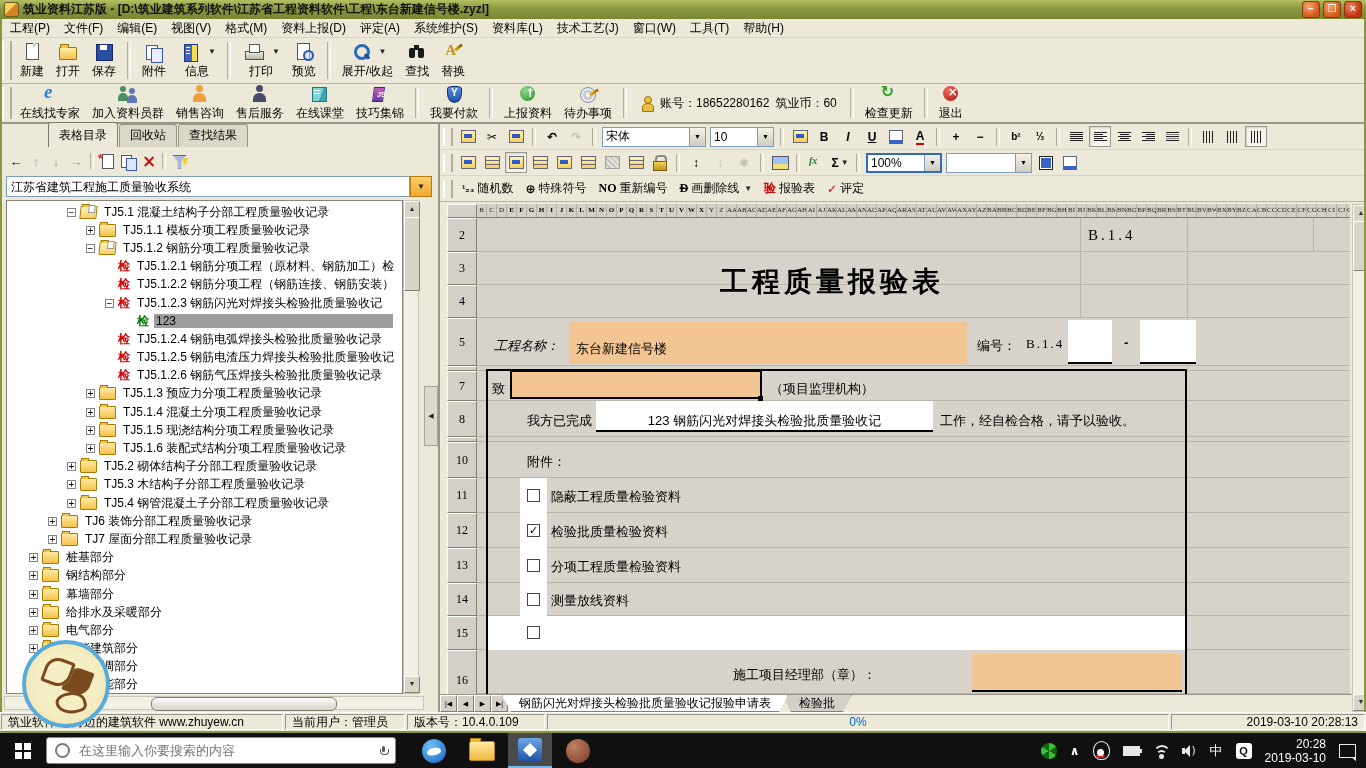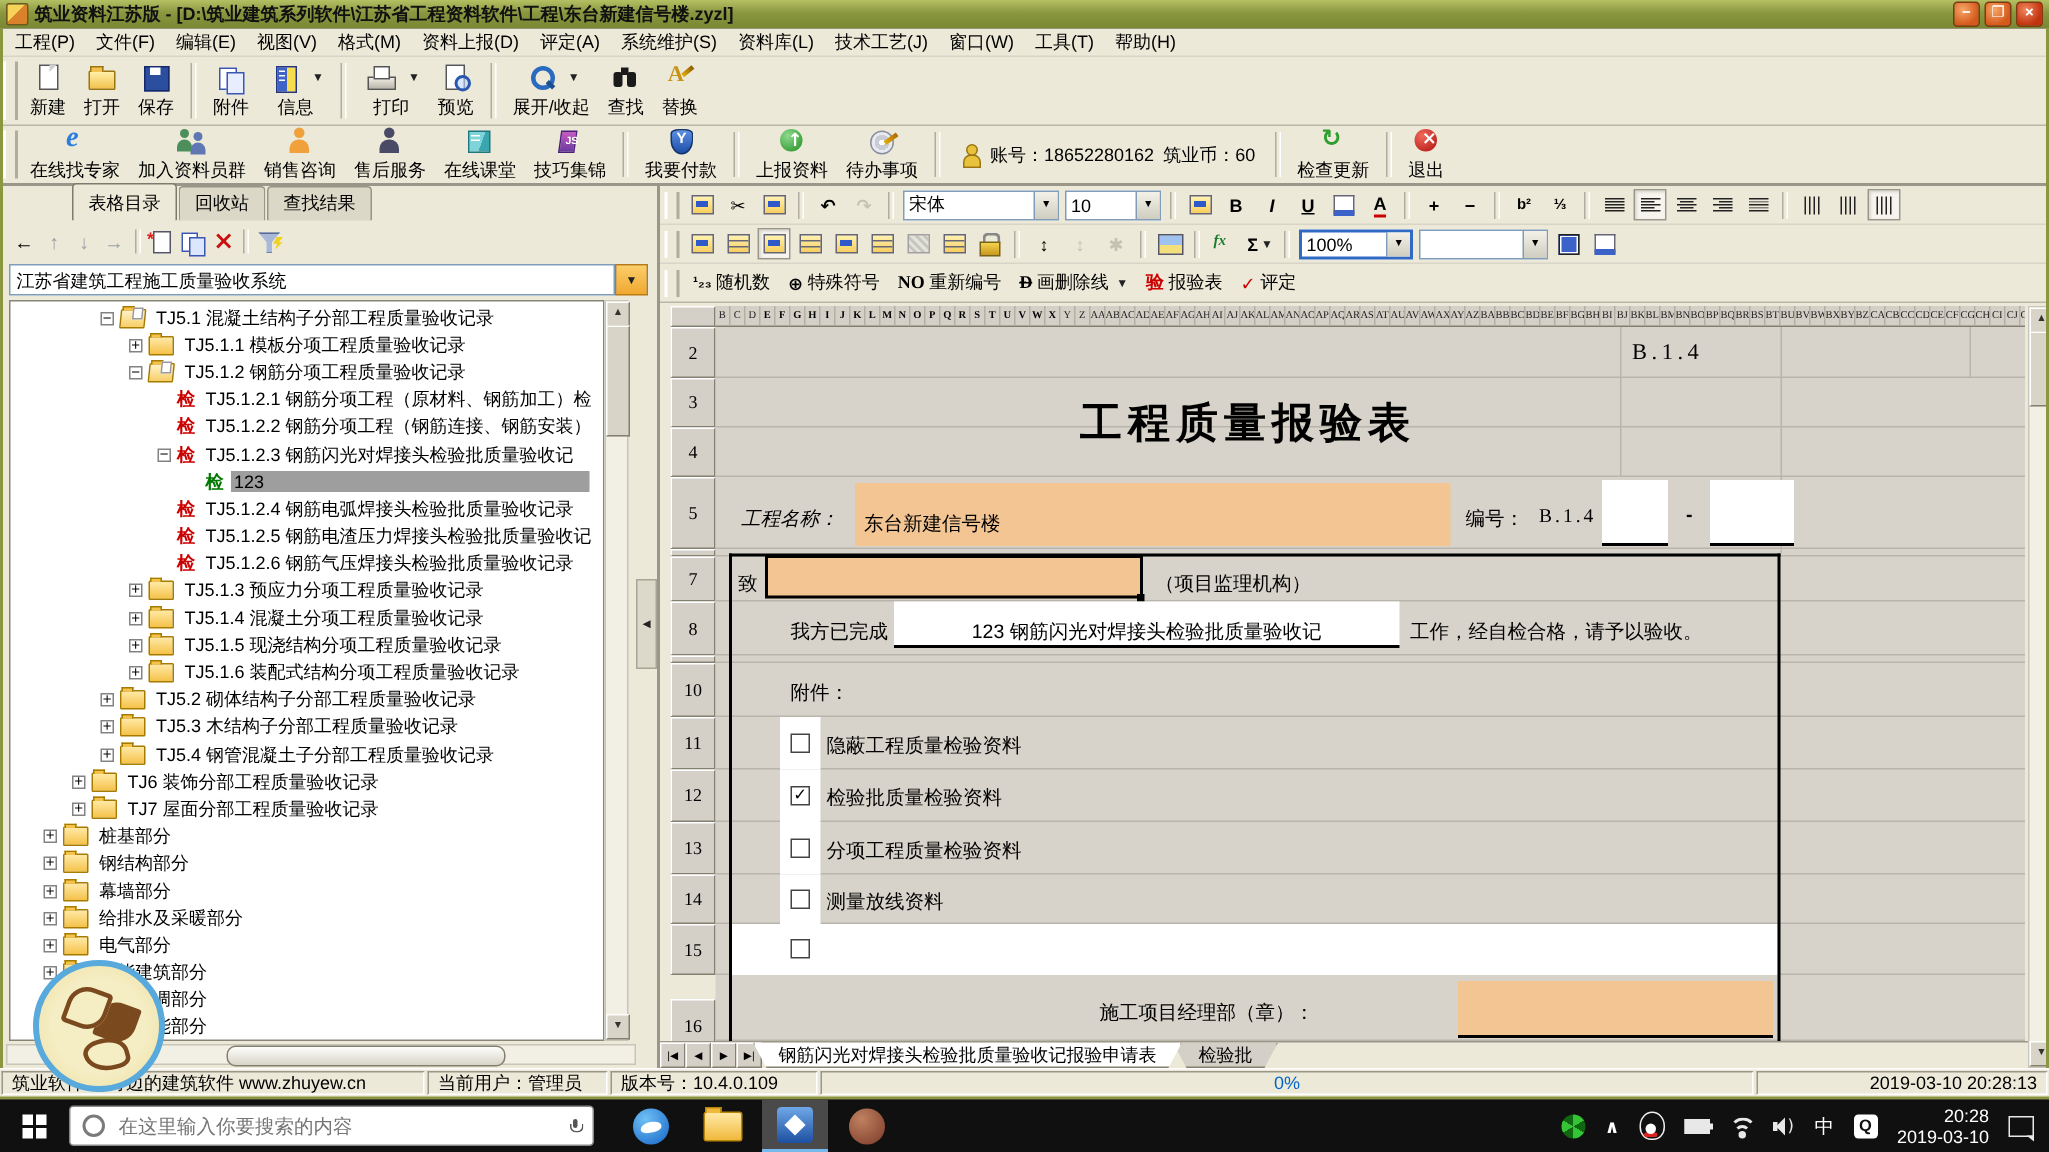--- a/index.html
+++ b/index.html
@@ -906,21 +906,21 @@
         <div class="row-cell" style="top: 148px; height: 5px;"></div>
         <div class="row-cell" style="top: 153px; height: 30px;">7</div>
         <div class="row-cell" style="top: 183px; height: 36px;">8</div>
         <div class="row-cell" style="top: 219px; height: 5px;"></div>
         <div class="row-cell" style="top: 224px; height: 36px;">10</div>
         <div class="row-cell" style="top: 260px; height: 35px;">11</div>
         <div class="row-cell" style="top: 295px; height: 35px;">12</div>
         <div class="row-cell" style="top: 330px; height: 35px;">13</div>
         <div class="row-cell" style="top: 365px; height: 33px;">14</div>
         <div class="row-cell" style="top: 398px; height: 34px;">15</div>
-        <div class="row-cell" style="top: 432px; height: 36px; margin-top: 16px;">16</div>
+        <div class="row-cell" style="top: 432px; height: 60px;">16</div>
       </div>
 
     <div class="doc-canvas">
         <div class="band" style="top: 0px; height: 34px;"></div>
         <div class="band" style="top: 34px; height: 33px;"></div>
         <div class="band" style="top: 67px; height: 33px;"></div>
         <div class="band" style="top: 100px; height: 48px;"></div>
         <div class="band" style="top: 148px; height: 5px;"></div>
         <div class="band" style="top: 153px; height: 30px;"></div>
         <div class="band" style="top: 183px; height: 36px;"></div>

